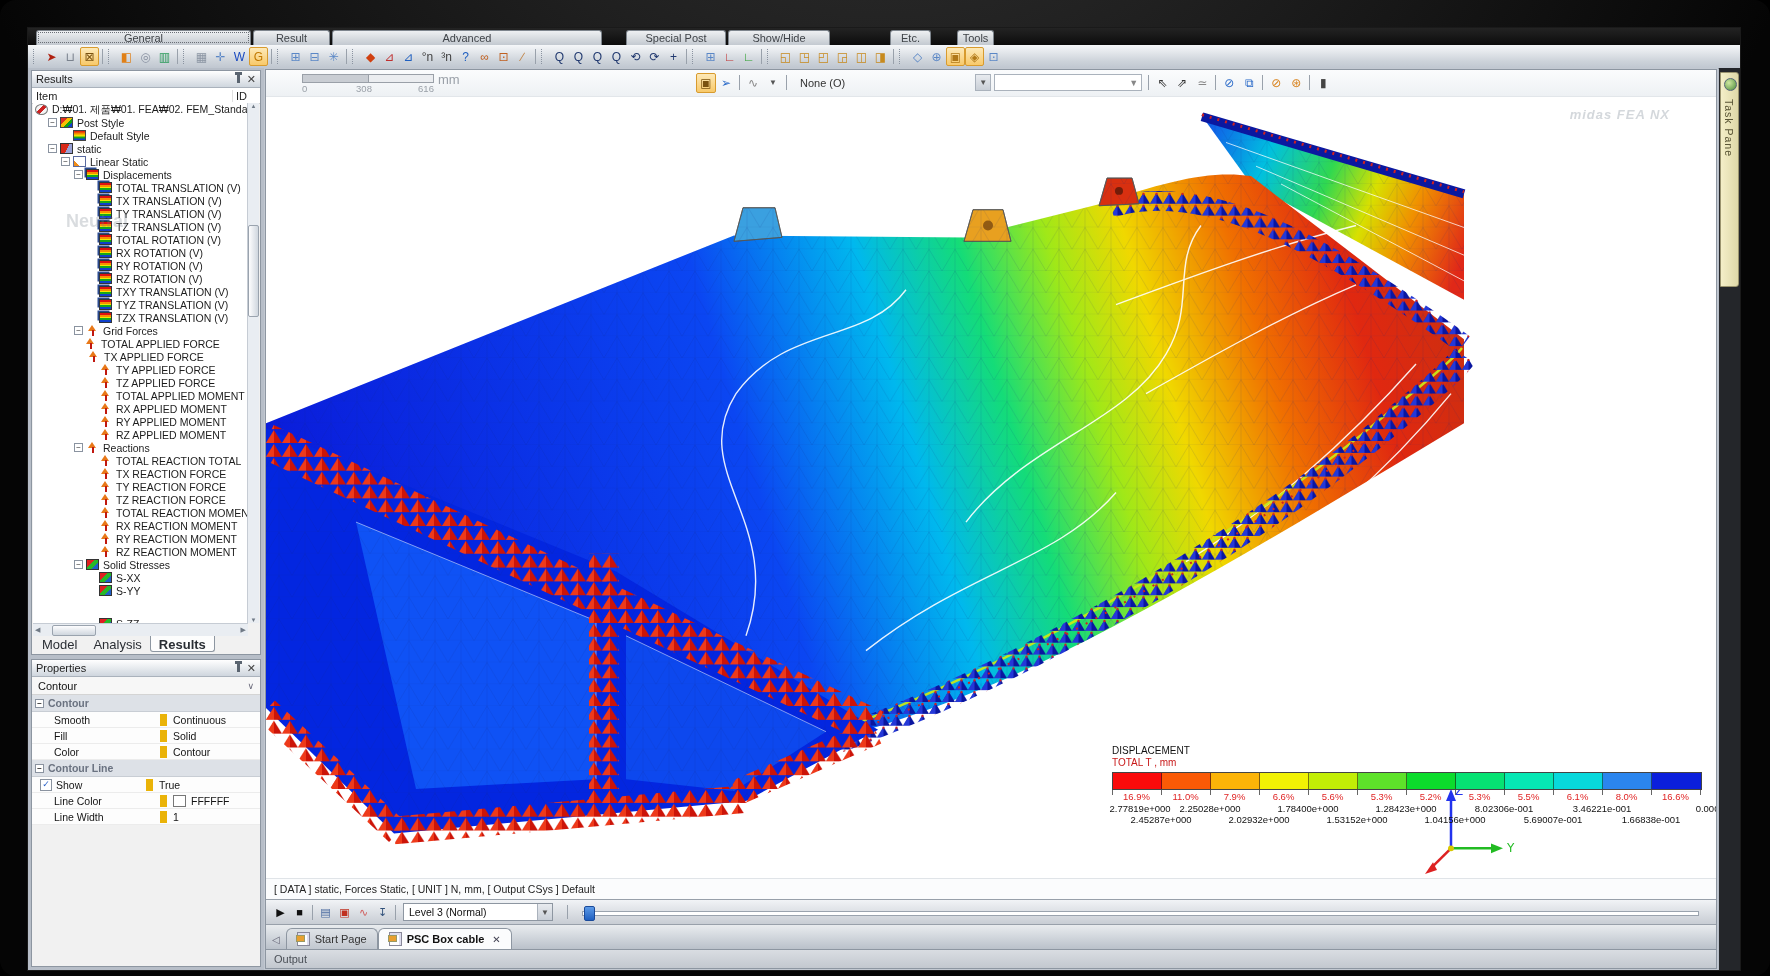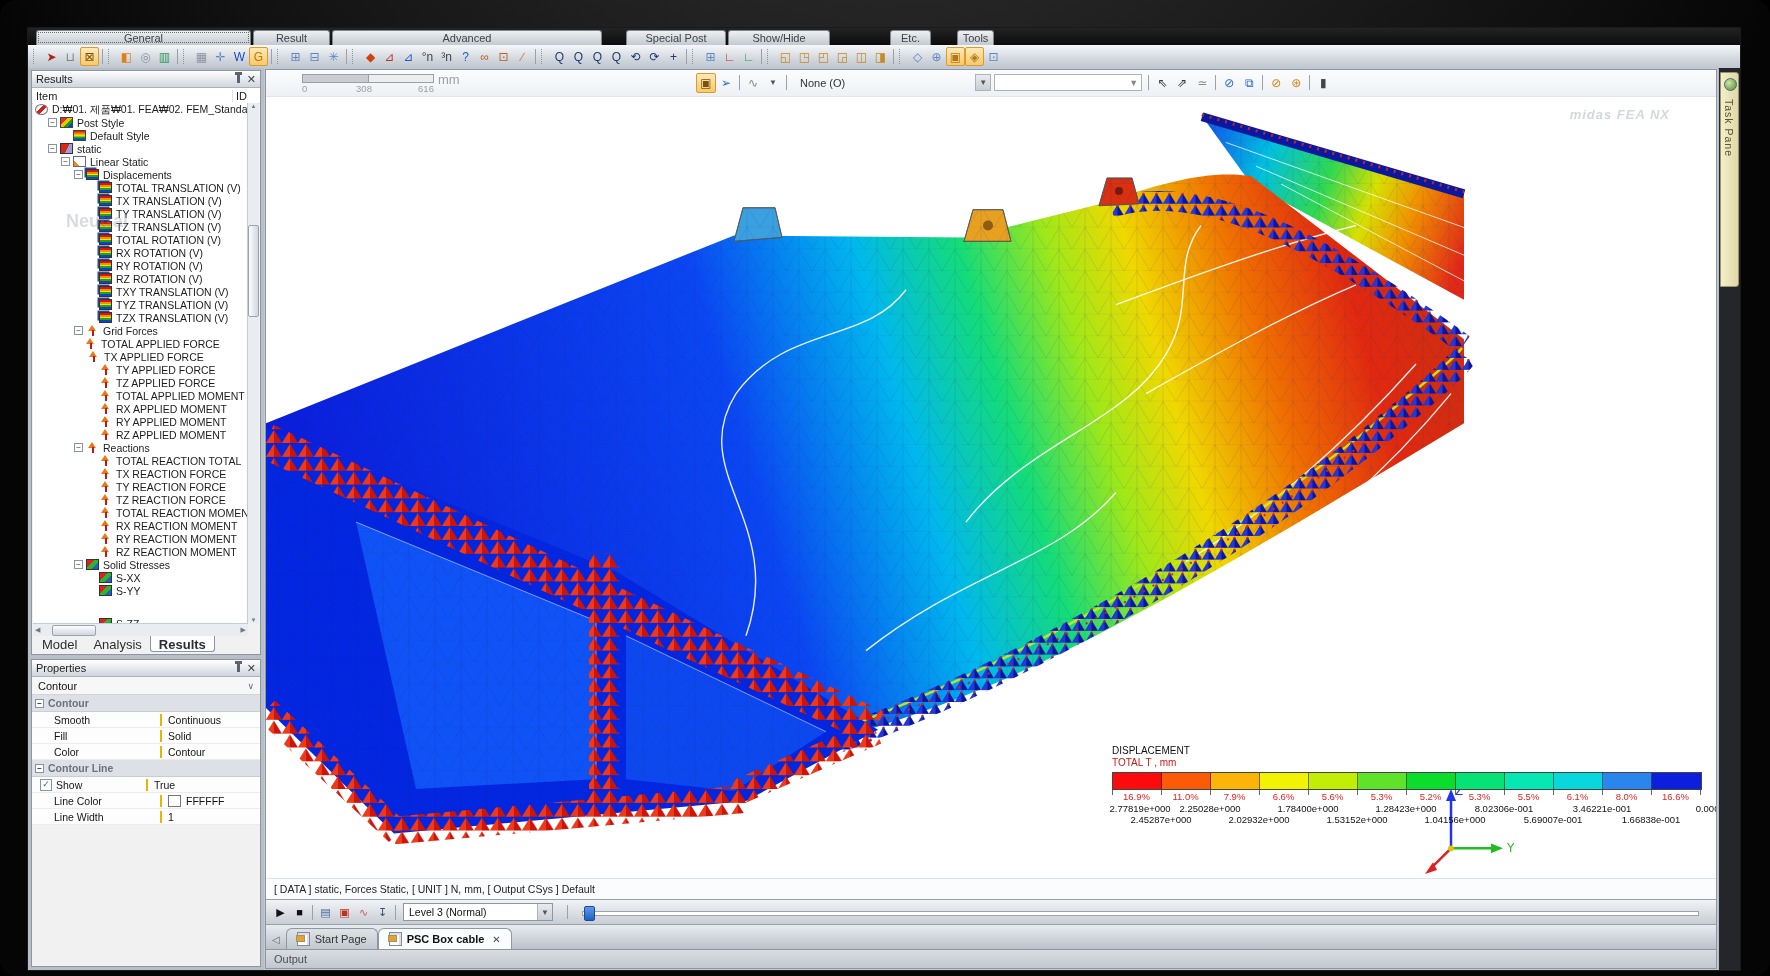--- a/index.html
+++ b/index.html
@@ -61,21 +61,21 @@
   .panel-tabs{position:absolute;left:2px;bottom:2px;height:16px;display:flex;font-size:13px;color:#2a2e34;align-items:stretch;}
   .ptab{padding:1px 8px 0 8px;}
   .ptab.active{background:#fdfdfd;border:1px solid #8d96a1;border-top:none;border-radius:0 0 3px 3px;font-weight:bold;}
 
   
   .props-selector{height:17px;background:#f7f7f7;border-bottom:1px solid #d4d4d4;display:flex;align-items:center;
     font-size:11px;color:#111;padding:0 6px;}
   .prop-group{height:16px;background:#dde1e7;border-bottom:1px solid #c8cdd4;display:flex;align-items:center;
     font-size:10.5px;font-weight:bold;color:#6a7280;}
   .prop-row{height:15px;display:flex;align-items:center;font-size:10.5px;background:#fdfdfd;border-bottom:1px solid #ececec;color:#141414;}
-  .prop-label{width:106px;padding-left:22px;border-right:2px solid #eab308;display:flex;align-items:center;flex:none;}
+  .prop-label{width:106px;padding-left:22px;border-right:7px solid #eab308;display:flex;align-items:center;flex:none;}
   .prop-value{flex:1;padding-left:6px;display:flex;align-items:center;}
   .cb{width:10px;height:10px;border:1px solid #8a93a0;background:#fff;color:#2b62c8;font-size:9px;line-height:9px;text-align:center;margin-right:4px;flex:none;}
   .sw{width:11px;height:10px;border:1px solid #777;background:#fff;margin-right:5px;flex:none;}
 
   
   .viewport{position:absolute;left:236px;top:40px;right:22px;bottom:0;background:#c2c8d1;}
   .vp-inner{position:absolute;inset:1px;border:1px solid #8d96a1;background:#fff;display:flex;flex-direction:column;}
   .vp-toolbar{height:26px;background:linear-gradient(#fbfcfd,#eef1f4);border-bottom:1px solid #e2e6ea;display:flex;align-items:center;
     font-size:11px;color:#333;position:relative;flex:none;}
   .ruler{position:absolute;left:36px;top:4px;width:132px;}

